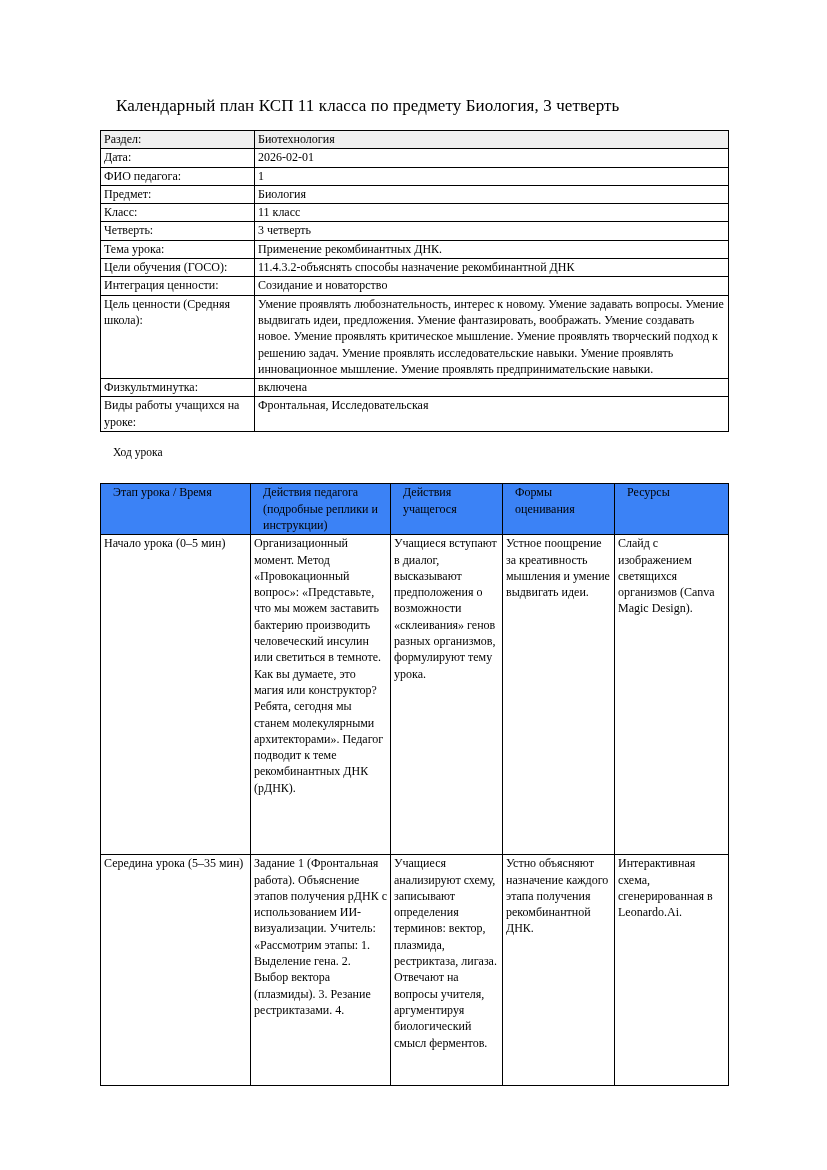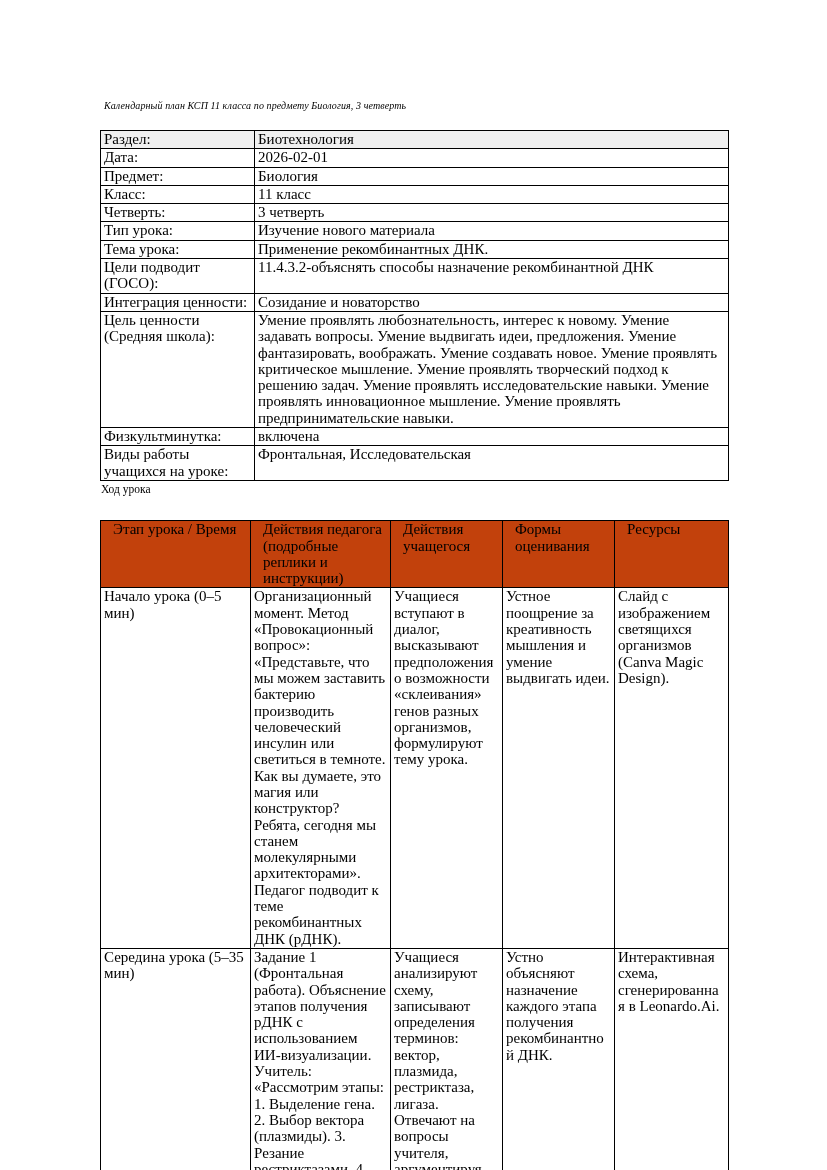--- a/index.html
+++ b/index.html
@@ -17,32 +17,31 @@
     -webkit-font-smoothing: antialiased;
   }
   .page {
     position: relative;
     width: 827px;
     height: 1170px;
     box-sizing: border-box;
     padding: 98px 92px 0 100px;
   }
   .doc-title {
-    font-size: 10px;
+    font-size: 17px;
     line-height: 16px;
-    margin: 0 0 6px 4px;
+    margin: 0 0 6px 16px;
     white-space: nowrap;
     letter-spacing: 0.1px;
-    font-style: italic;
   }
   table.doc-table {
     border-collapse: collapse;
     table-layout: fixed;
     width: 628px;
-    font-size: 15px;
+    font-size: 12px;
     line-height: 16.3px;
     margin-top: 16px;
   }
   table.doc-table td,
   table.doc-table th {
     border: 1px solid #000000;
     padding: 0px 3px 1px 3px;
     vertical-align: top;
     text-align: left;
     font-weight: normal;
@@ -53,31 +52,31 @@
   
   #info-table col.c-label { width: 154px; }
   #info-table col.c-value { width: 474px; }
   #info-table tr.shaded td { background: #f0f0f0; }
   #info-table td { height: 16.3px; }
 
   
   .section-caption {
     font-size: 11.5px;
     line-height: 16.3px;
-    margin: 0;
+    margin: 12px;
     padding: 0 0 7px 1px;
   }
 
   
   #flow-table col.f1 { width: 150px; }
   #flow-table col.f2 { width: 140px; }
   #flow-table col.f3 { width: 112px; }
   #flow-table col.f4 { width: 112px; }
   #flow-table col.f5 { width: 114px; }
-  #flow-table thead td { background: #c2410c; padding-left: 12px; }
+  #flow-table thead td { background: #3b82f6; padding-left: 12px; }
   #flow-table tbody td { vertical-align: top; }
   .row-a td { height: 318px; }
   .row-b td { height: 229px; }
   
   #flow-table tbody tr.row-b td { border-bottom: 1px solid #000000; }
 </style>
 </head>
 <body>
 
 <div class="page">
@@ -92,41 +91,41 @@
     <tbody id="info-tbody">
         <tr class="shaded">
           <td>Раздел:</td>
           <td>Биотехнология</td>
         </tr>
         <tr>
           <td>Дата:</td>
           <td>2026-02-01</td>
         </tr>
         <tr>
+          <td>ФИО педагога:</td>
+          <td>1</td>
+        </tr>
+        <tr>
           <td>Предмет:</td>
           <td>Биология</td>
         </tr>
         <tr>
           <td>Класс:</td>
           <td>11 класс</td>
         </tr>
         <tr>
           <td>Четверть:</td>
           <td>3 четверть</td>
         </tr>
         <tr>
-          <td>Тип урока:</td>
-          <td>Изучение нового материала</td>
-        </tr>
-        <tr>
           <td>Тема урока:</td>
           <td>Применение рекомбинантных ДНК.</td>
         </tr>
         <tr>
-          <td>Цели подводит (ГОСО):</td>
+          <td>Цели обучения (ГОСО):</td>
           <td>11.4.3.2-объяснять способы назначение рекомбинантной ДНК</td>
         </tr>
         <tr>
           <td>Интеграция ценности:</td>
           <td>Созидание и новаторство</td>
         </tr>
         <tr>
           <td>Цель ценности (Средняя школа):</td>
           <td>Умение проявлять любознательность, интерес к новому. Умение задавать вопросы. Умение выдвигать идеи, предложения. Умение фантазировать, воображать. Умение создавать новое. Умение проявлять критическое мышление. Умение проявлять творческий подход к решению задач. Умение проявлять исследовательские навыки. Умение проявлять инновационное мышление. Умение проявлять предпринимательские навыки.</td>
         </tr>

